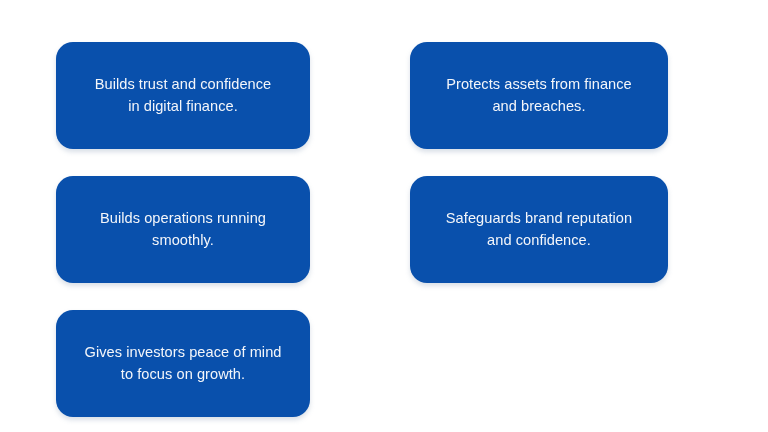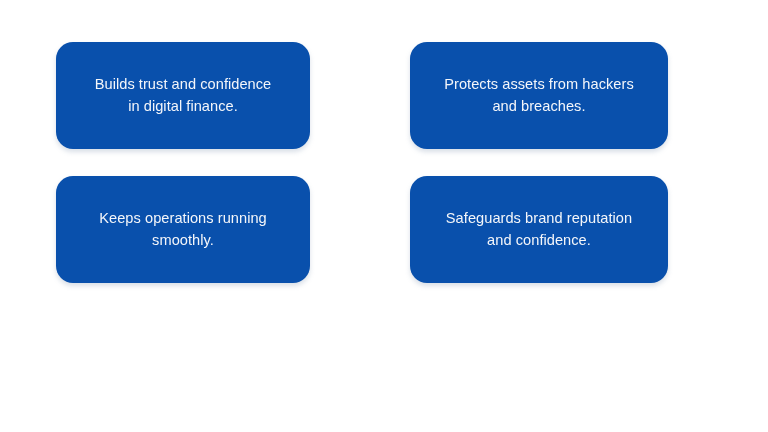--- a/index.html
+++ b/index.html
@@ -57,29 +57,33 @@
 <body>
 
 <div id="benefits-grid">
 
   <div class="benefit-card">
     <p class="benefit-card-text">Builds trust and confidence
 in digital finance.</p>
   </div>
 
   <div class="benefit-card">
-    <p class="benefit-card-text">Protects assets from hackers
+    <p class="benefit-card-text">Protects assets from finance
 and breaches.</p>
   </div>
 
   <div class="benefit-card">
-    <p class="benefit-card-text">Keeps operations running
+    <p class="benefit-card-text">Builds operations running
 smoothly.</p>
   </div>
 
 
   <div class="benefit-card">
     <p class="benefit-card-text">Safeguards brand reputation
 and confidence.</p>
   </div>
 
+  <div class="benefit-card">
+    <p class="benefit-card-text">Gives investors peace of mind
+to focus on growth.</p>
+  </div>
 
 </div>
 
 </body></html>

